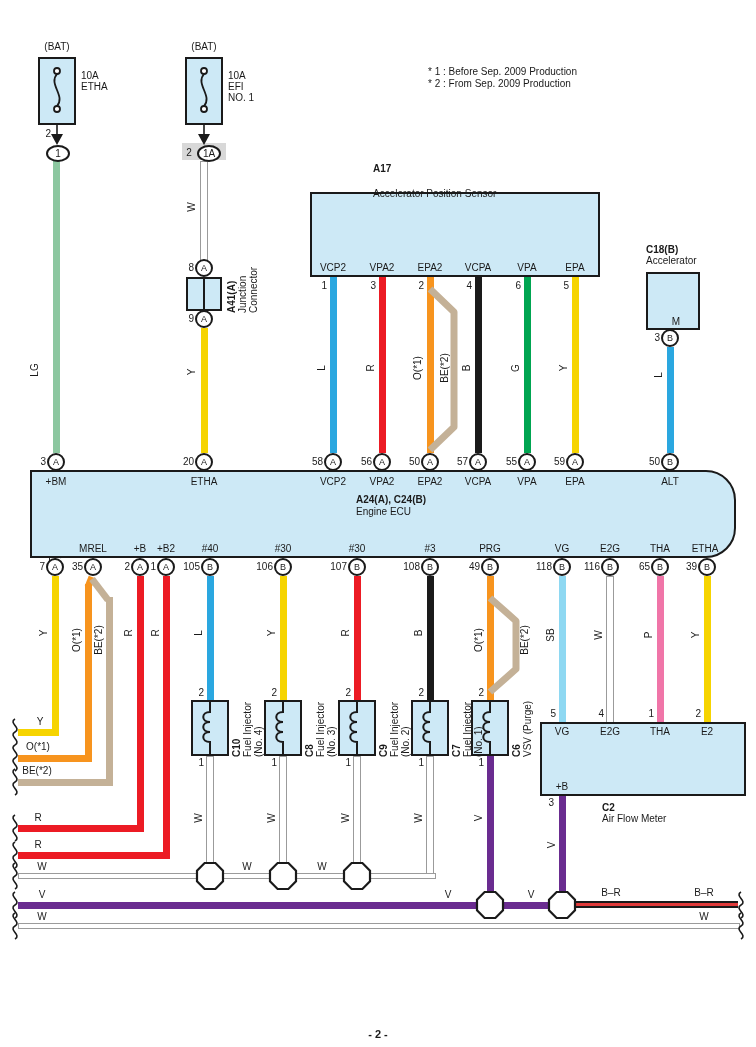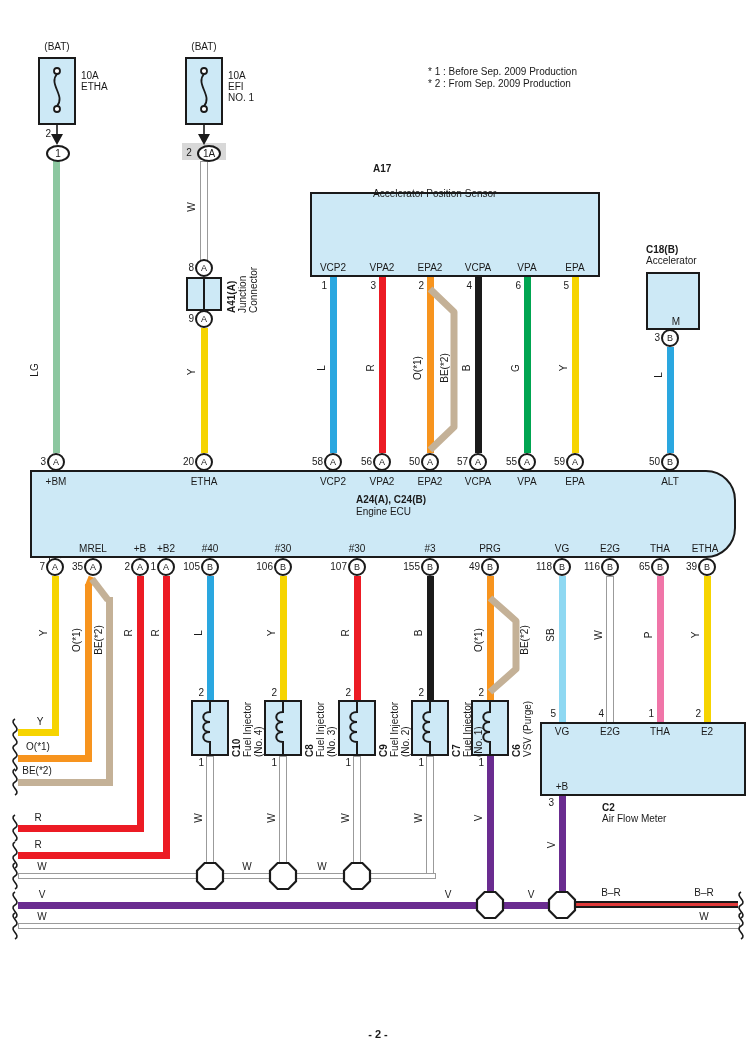--- a/index.html
+++ b/index.html
@@ -242,21 +242,21 @@
     </div>
   <div class="pin" style="left:283px;top:567px;">
       <span class="n">106</span>
       <span class="c">B</span>
     </div>
   <div class="pin" style="left:357px;top:567px;">
       <span class="n">107</span>
       <span class="c">B</span>
     </div>
   <div class="pin" style="left:430px;top:567px;">
-      <span class="n">155</span>
+      <span class="n">108</span>
       <span class="c">B</span>
     </div>
   <div class="pin" style="left:490px;top:567px;">
       <span class="n">49</span>
       <span class="c">B</span>
     </div>
   <div class="pin" style="left:562px;top:567px;">
       <span class="n">118</span>
       <span class="c">B</span>
     </div>

